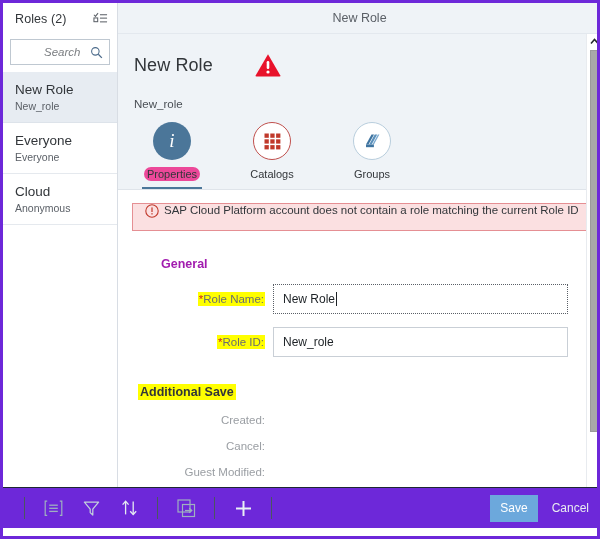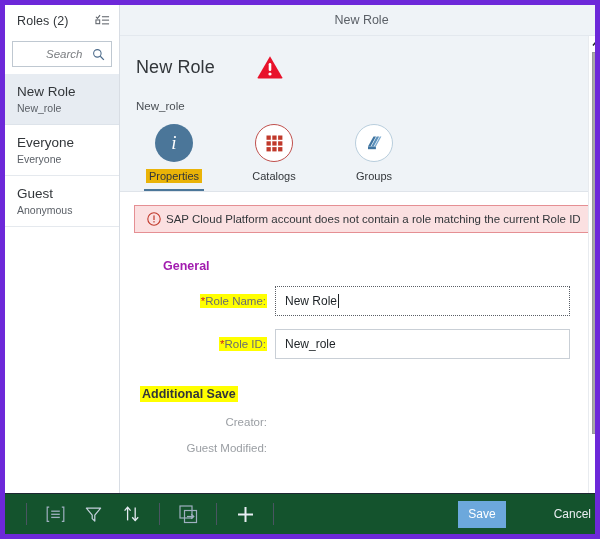--- a/index.html
+++ b/index.html
@@ -10,21 +10,21 @@
   body {
     font-family: "Liberation Sans", sans-serif;
     -webkit-font-smoothing: antialiased;
   }
   #app {
     position: relative;
     width: 600px;
     height: 539px;
     overflow: hidden;
     background: #ffffff;
-    border: 5px solid #6d28d9;
+    border: 3px solid #6d28d9;
     box-sizing: border-box;
   }
 
   
   .body-area {
     position: absolute;
     left: 0; top: 0;
     width: 598px;
     height: 497px;
     display: flex;
@@ -195,21 +195,21 @@
   }
   .grid-icon { width: 17px; height: 17px; display:block; }
   .groups-icon { width: 20px; height: 20px; display:block; }
   .tab-label {
     font-size: 11px;
     color: #32363a;
     margin-top: 7px;
     padding: 1px 3px;
     line-height: 12px;
   }
-  .tab-label.hl { background: #eab308; }
+  .tab-label.hl { background: #ec4899; border-radius: 7px; }
   .tab-underline {
     height: 2px;
     width: 60px;
     background: #4b7699;
     margin-top: 6px;
   }
   .tab-underline.hidden { background: transparent; }
   .tabs-bottom-border {
     height: 1px;
     background: #dfe4ea;
@@ -222,21 +222,21 @@
     background: #ffffff;
     padding: 13px 14px 0 14px;
     box-sizing: border-box;
     overflow: hidden;
   }
   .error-bar {
     border: 1px solid #e58f93;
     background: #fbe0e1;
     height: 28px;
     display: flex;
-    align-items: center;
+    align-items: flex-start;
     padding: 0 12px;
     box-sizing: border-box;
     gap: 5px;
   }
   .err-icon { width: 14px; height: 14px; flex: 0 0 14px; display:block; }
   .error-text {
     font-size: 11.5px;
     color: #32363a;
     white-space: nowrap;
   }
@@ -345,24 +345,24 @@
     background: #a8a8a8;
     border: 1px solid #9a9a9a;
     box-sizing: border-box;
     cursor: pointer;
   }
   .sb-bottom { position: absolute; bottom: 0; left: 0; right: 0; }
 
   
   .bottom-bar {
     position: absolute;
-    left: 0; bottom: 0;
+    left: 0; bottom: 8px;
     width: 598px;
     height: 41px;
-    background: #14532d;
+    background: #6d28d9;
     display: flex;
     align-items: center;
     box-sizing: border-box;
     border-top: 1px solid #1d2733;
   }
   .bb-sep {
     width: 1px;
     height: 22px;
     background: #4a5562;
     margin: 0 9px;
@@ -392,21 +392,20 @@
     box-sizing: border-box;
   }
   .cancel-btn {
     color: #e9edf1;
     font-size: 12px;
     padding: 0 12px 0 14px;
     cursor: pointer;
     height: 27px;
     display: flex;
     align-items: center;
-    margin-left: 34px;
   }
 </style>
 </head>
 <body>
 
 <div id="app">
 
   <div class="body-area">
 
     <div class="left-panel">
@@ -442,21 +441,21 @@
           <div class="role-title">New Role</div>
           <div class="role-sub">New_role</div>
         </div>
 
         <div class="role-item">
           <div class="role-title">Everyone</div>
           <div class="role-sub">Everyone</div>
         </div>
 
         <div class="role-item">
-          <div class="role-title">Guest</div>
+          <div class="role-title">Cloud</div>
           <div class="role-sub">Anonymous</div>
         </div>
 
       </div>
     </div>
 
     <div class="right-panel">
 
       <div class="detail-topbar">
         <span class="detail-topbar-title">New Role</span>
@@ -549,23 +548,27 @@
           <div class="form-label">
             <span class="lbl-hl"><span class="req-star">*</span><span>Role ID:</span></span>
           </div>
           <div class="form-input">
             <span>New_role</span>
           </div>
         </div>
 
         <div class="addl-title">Additional Save</div>
 
-
         <div class="addl-row">
-          <div class="addl-label">Creator:</div>
+          <div class="addl-label">Created:</div>
+          <div></div>
+        </div>
+
+        <div class="addl-row">
+          <div class="addl-label">Cancel:</div>
           <div></div>
         </div>
 
         <div class="addl-row">
           <div class="addl-label">Guest Modified:</div>
           <div></div>
         </div>
 
       </div>
 

